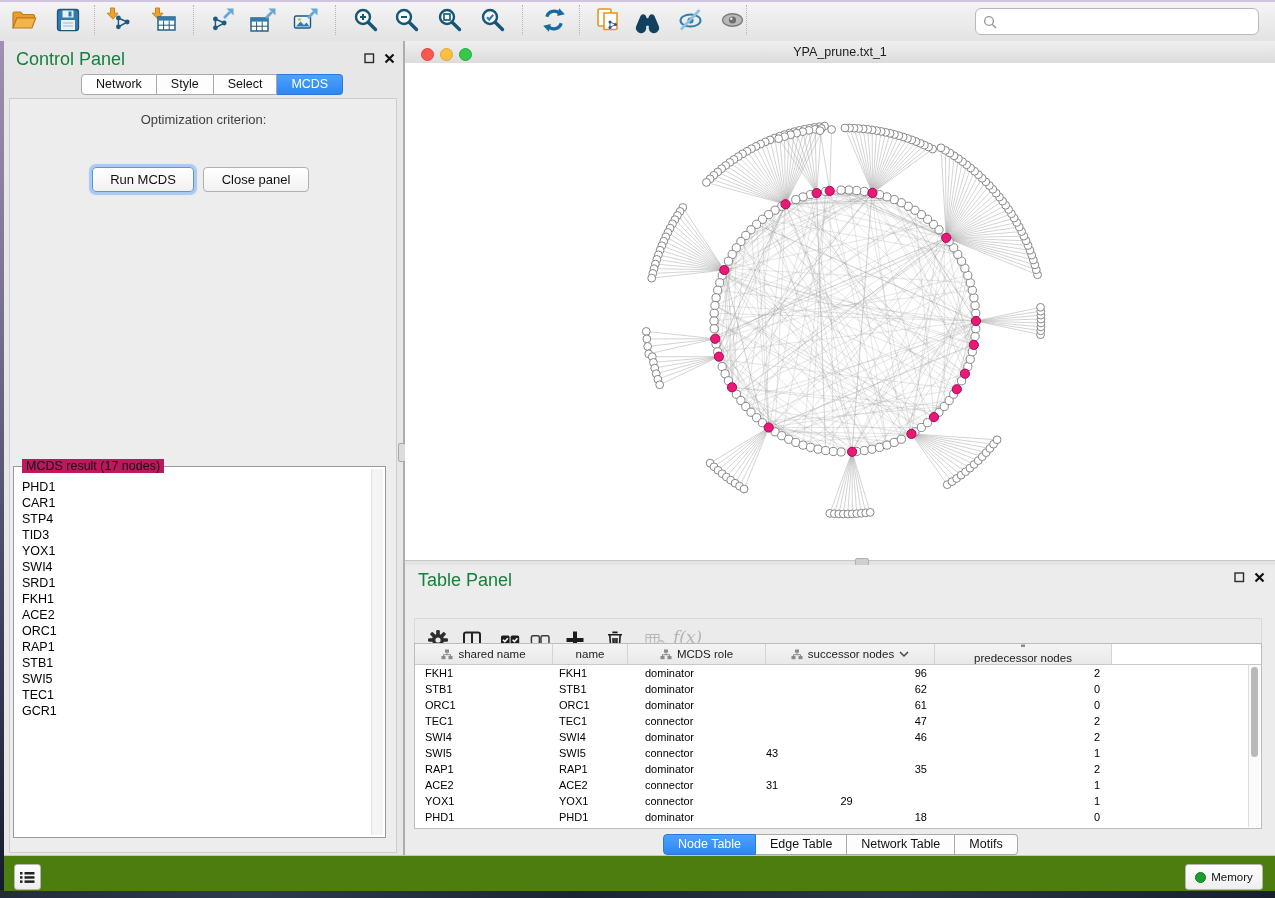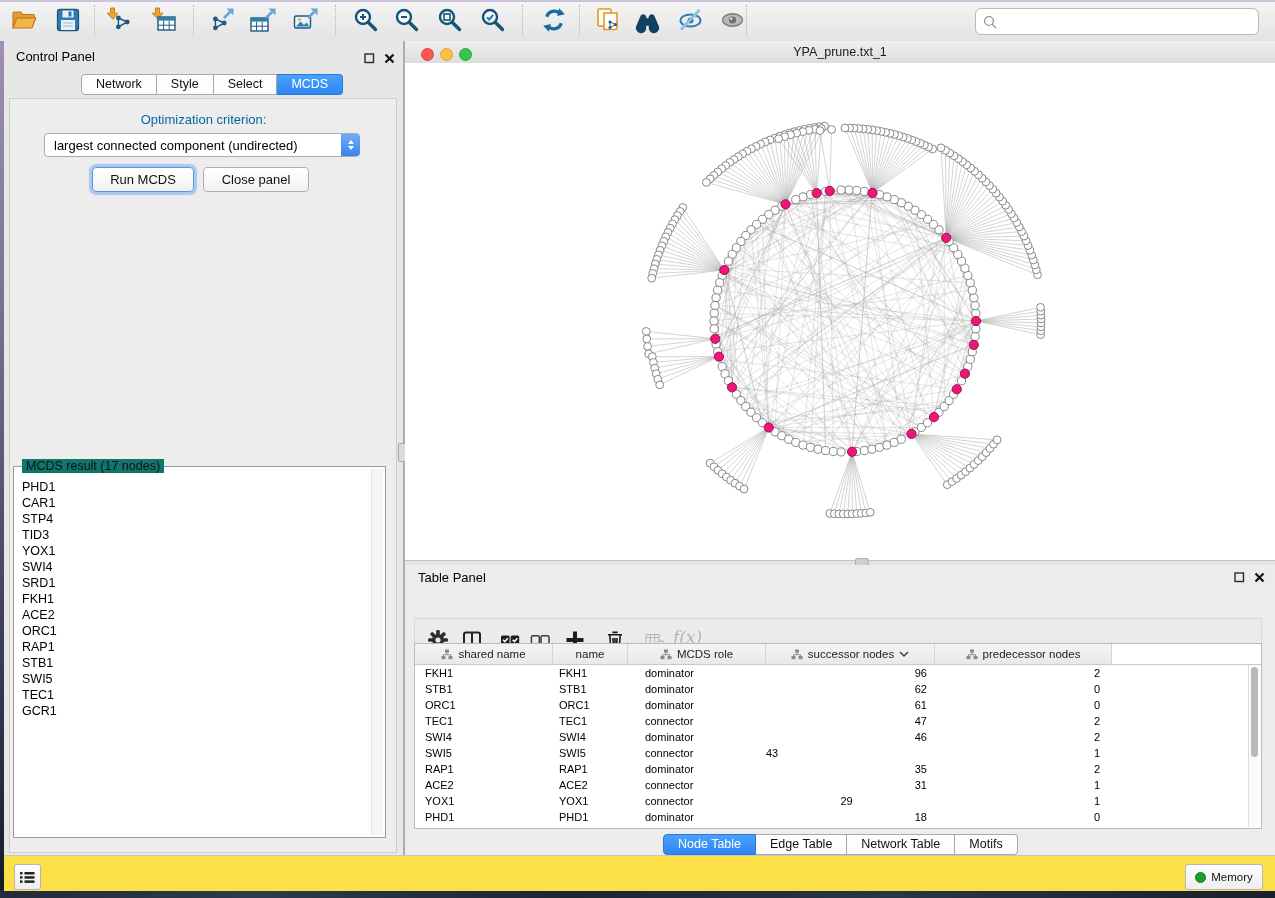--- a/index.html
+++ b/index.html
@@ -16,44 +16,44 @@
     background:linear-gradient(#f5f5f5,#e3e3e3);border-bottom:1px solid #b9b9b9;}
   .tb-icon{position:absolute;top:6px;width:28px;height:28px;cursor:default;}
   .tb-icon svg{width:28px;height:28px;}
   .tb-sep{position:absolute;top:5px;width:0;height:30px;border-left:1px dotted #b5b5b5;}
   #search-wrap{position:absolute;left:975px;top:8px;width:282px;height:25px;background:#fff;
     border:1px solid #b9b9b9;border-radius:6px;display:flex;align-items:center;}
   #search-wrap svg{margin-left:7px;}
   #search-input{border:none;outline:none;flex:1;height:18px;font-size:12px;background:transparent;padding:0 6px;}
   
   #control-panel{left:4px;top:41px;width:399px;height:814px;background:#e7e7e7;}
-  .panel-title{font-size:13px;color:#000000;}
+  .panel-title{font-size:18px;color:#15803d;}
   #cp-title{left:12px;top:8px;}
   .win-btn{position:absolute;top:11px;width:13px;height:13px;display:flex;align-items:center;justify-content:center;cursor:default;}
   #cp-tabs{left:77px;top:33px;height:21px;display:flex;}
   .seg{height:19px;line-height:19px;font-size:12.5px;padding:0 14px;background:#fdfdfd;
     border:1px solid #a9a9a9;border-left:none;color:#111;text-align:center;cursor:default;}
   .seg:first-child{border-left:1px solid #a9a9a9;border-radius:4px 0 0 4px;}
   .seg:last-child{border-radius:0 4px 4px 0;}
   .seg.active{background:linear-gradient(#4aa2fd,#2f85f4);border-color:#2c79d8;color:#fff;}
   #cp-inner{left:5px;top:57px;width:386px;height:753px;background:#ededed;border:1px solid #cdcdcd;}
-  #opt-label{left:0;top:71px;width:399px;text-align:center;font-size:13px;color:#0369a1;}
+  #opt-label{left:0;top:71px;width:399px;text-align:center;font-size:13px;color:#404040;}
   #criterion{left:40px;top:92px;width:314px;height:22px;background:#fff;border:1px solid #ababab;
     border-radius:4px;display:flex;align-items:center;font-size:13px;cursor:default;}
   #criterion .val{flex:1;padding-left:9px;white-space:nowrap;}
   #criterion .stepper{width:19px;height:22px;margin-right:-1px;border-radius:0 4px 4px 0;
     background:linear-gradient(#70acf8,#3b82ef);display:flex;flex-direction:column;align-items:center;justify-content:center;gap:2px;}
   .tri-up{width:0;height:0;border-left:3.5px solid transparent;border-right:3.5px solid transparent;border-bottom:4.5px solid #fff;}
   .tri-dn{width:0;height:0;border-left:3.5px solid transparent;border-right:3.5px solid transparent;border-top:4.5px solid #fff;}
   .btn{position:absolute;height:23px;background:linear-gradient(#ffffff,#f1f1f1);border:1px solid #b0b0b0;
     border-radius:4px;font-size:13px;color:#111;display:flex;align-items:center;justify-content:center;cursor:default;}
   #run-btn{left:88px;top:126px;width:100px;border-color:#5a96e8;box-shadow:0 0 1px 3px rgba(115,170,250,.55);}
   #close-btn{left:199px;top:126px;width:104px;}
   #mcds-box{left:9px;top:425px;width:371px;height:370px;background:#fff;border:1px solid #9a9a9a;}
-  #mcds-legend{position:absolute;left:8px;top:-8px;background:#0f766e;padding:0 4px;font-size:12.5px;color:#111;}
+  #mcds-legend{position:absolute;left:8px;top:-8px;background:#be185d;padding:0 4px;font-size:12.5px;color:#111;}
   #mcds-list{position:absolute;left:1px;top:12px;right:14px;bottom:2px;overflow:hidden;}
   .mcds-item{font-size:12.5px;line-height:16px;padding-left:7px;color:#000;}
   #mcds-scroll{position:absolute;right:2px;top:2px;bottom:2px;width:11px;background:#f4f4f4;border-left:1px solid #e2e2e2;}
   
   #vsplit{left:403px;top:41px;width:2px;height:814px;background:#adadad;}
   #vsplit-handle{left:398px;top:443px;width:11px;height:17px;background:#dcdcdc;border:1px solid #a8a8a8;border-radius:2px;}
   #hsplit-handle{left:855px;top:558px;width:12px;height:6px;background:#cfcfcf;border:1px solid #b0b0b0;border-radius:2px;}
   
   #net-titlebar{left:405px;top:41px;width:870px;height:22px;
     background:linear-gradient(#efefef,#dcdcdc);border-bottom:1px solid #b5b5b5;}
@@ -78,21 +78,21 @@
   .th{display:flex;align-items:center;justify-content:center;gap:5px;font-size:11.5px;color:#222;
     border-right:1px solid #d4d4d4;box-sizing:border-box;height:20px;}
   .th.filler{border-right:none;background:#fff;}
   .trow{display:flex;height:16px;}
   .td{font-size:11px;color:#000;box-sizing:border-box;white-space:nowrap;overflow:hidden;line-height:16px;}
   #tbody{position:relative;}
   #tscroll{position:absolute;right:1px;top:21px;bottom:1px;width:11px;background:#fbfbfb;border-left:1px solid #ddd;}
   #tthumb{position:absolute;left:1.5px;top:2px;width:7px;height:90px;background:#b9b9b9;border-radius:4px;}
   #tp-tabs{left:258px;top:269px;height:21px;display:flex;}
   
-  #statusbar{left:4px;top:855px;width:1271px;height:35px;background:#fde047;border-top:1px solid #c6c6c6;}
+  #statusbar{left:4px;top:855px;width:1271px;height:35px;background:#4d7c0f;border-top:1px solid #c6c6c6;}
   #list-btn{left:10px;top:8px;width:25px;height:24px;background:linear-gradient(#fdfdfd,#eee);
     border:1px solid #b5b5b5;border-radius:3px;display:flex;align-items:center;justify-content:center;}
   #memory-btn{right:12px;top:8px;width:76px;height:24px;background:linear-gradient(#fdfdfd,#efefef);
     border:1px solid #b5b5b5;border-radius:3px;display:flex;align-items:center;justify-content:center;gap:5px;font-size:11.5px;color:#111;}
   #memory-dot{width:9px;height:9px;border-radius:50%;background:#17a02b;border:1px solid #0d7d1e;}
 </style>
 </head>
 <body>
 
 <div id="toolbar" class="abs">
@@ -246,27 +246,20 @@
       </svg>
   </div>
   <div id="cp-tabs" class="abs">
       <div class="seg">Network</div>
       <div class="seg">Style</div>
       <div class="seg">Select</div>
       <div class="seg active">MCDS</div>
     </div>
   <div id="cp-inner" class="abs"></div>
   <div id="opt-label" class="abs">Optimization criterion:</div>
-  <div id="criterion" class="abs">
-    <span class="val">largest connected component (undirected)</span>
-    <span class="stepper">
-        <span class="tri-up"></span>
-        <span class="tri-dn"></span>
-      </span>
-  </div>
   <div id="run-btn" class="btn">Run MCDS</div>
   <div id="close-btn" class="btn">Close panel</div>
   <div id="mcds-box" class="abs">
     <div id="mcds-legend">MCDS result (17 nodes)</div>
     <div id="mcds-list">
         <div class="mcds-item">PHD1</div>
         <div class="mcds-item">CAR1</div>
         <div class="mcds-item">STP4</div>
         <div class="mcds-item">TID3</div>
         <div class="mcds-item">YOX1</div>
@@ -1069,21 +1062,21 @@
             <rect x="4" y="0.5" width="4" height="3.2" fill="#8a8a8a"></rect>
             <rect x="0.5" y="7" width="4" height="3.2" fill="#8a8a8a"></rect>
             <rect x="7.5" y="7" width="4" height="3.2" fill="#8a8a8a"></rect>
             <path d="M6 3.7v2M2.5 7V5.7h7V7" stroke="#8a8a8a" fill="none"></path>
           </svg>
           <span>successor nodes</span>
           <svg width="10" height="8">
             <path d="M1 2l4 4 4-4" stroke="#444" stroke-width="1.5" fill="none"></path>
           </svg>
         </div>
-        <div class="th" style="width: 177px;">
+        <div class="th" style="width: 177px; flex-direction: column;">
           <svg width="12" height="11">
             <rect x="4" y="0.5" width="4" height="3.2" fill="#8a8a8a"></rect>
             <rect x="0.5" y="7" width="4" height="3.2" fill="#8a8a8a"></rect>
             <rect x="7.5" y="7" width="4" height="3.2" fill="#8a8a8a"></rect>
             <path d="M6 3.7v2M2.5 7V5.7h7V7" stroke="#8a8a8a" fill="none"></path>
           </svg>
           <span>predecessor nodes</span>
         </div>
         <div class="th filler" style="flex: 1 1 0%;"></div>
       </div>
@@ -1134,21 +1127,21 @@
           <div class="td" style="width: 138px; padding-left: 10px;">RAP1</div>
           <div class="td" style="width: 75px; padding-left: 6px;">RAP1</div>
           <div class="td" style="width: 138px; padding-left: 17px;">dominator</div>
           <div class="td" style="width: 169px; text-align: right; padding-right: 8px;">35</div>
           <div class="td" style="width: 177px; text-align: right; padding-right: 12px;">2</div>
         </div>
         <div class="trow">
           <div class="td" style="width: 138px; padding-left: 10px;">ACE2</div>
           <div class="td" style="width: 75px; padding-left: 6px;">ACE2</div>
           <div class="td" style="width: 138px; padding-left: 17px;">connector</div>
-          <div class="td" style="width: 169px; text-align: right; padding-right: 8px;">31</div>
+          <div class="td" style="width: 169px; padding-right: 8px;">31</div>
           <div class="td" style="width: 177px; text-align: right; padding-right: 12px;">1</div>
         </div>
         <div class="trow">
           <div class="td" style="width: 138px; padding-left: 10px;">YOX1</div>
           <div class="td" style="width: 75px; padding-left: 6px;">YOX1</div>
           <div class="td" style="width: 138px; padding-left: 17px;">connector</div>
           <div class="td" style="width: 169px; text-align: center; padding-right: 8px;">29</div>
           <div class="td" style="width: 177px; text-align: right; padding-right: 12px;">1</div>
         </div>
         <div class="trow">

